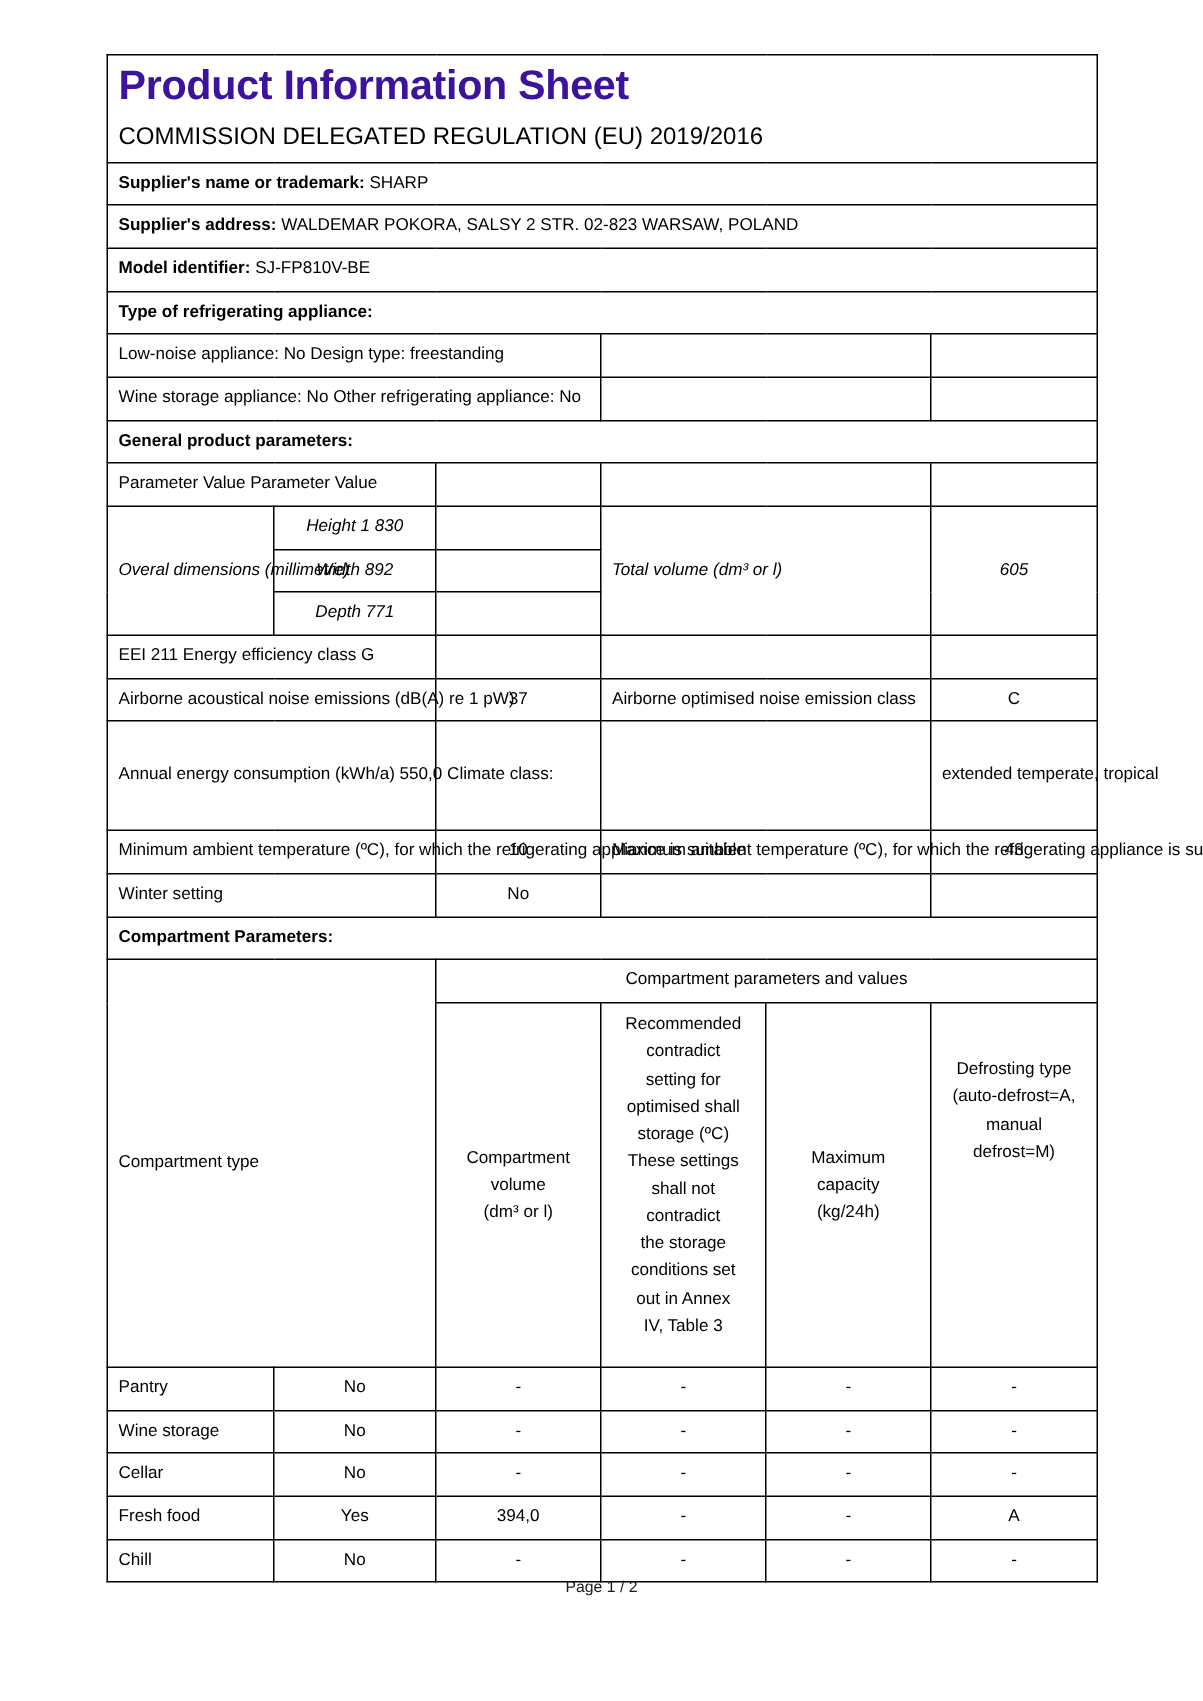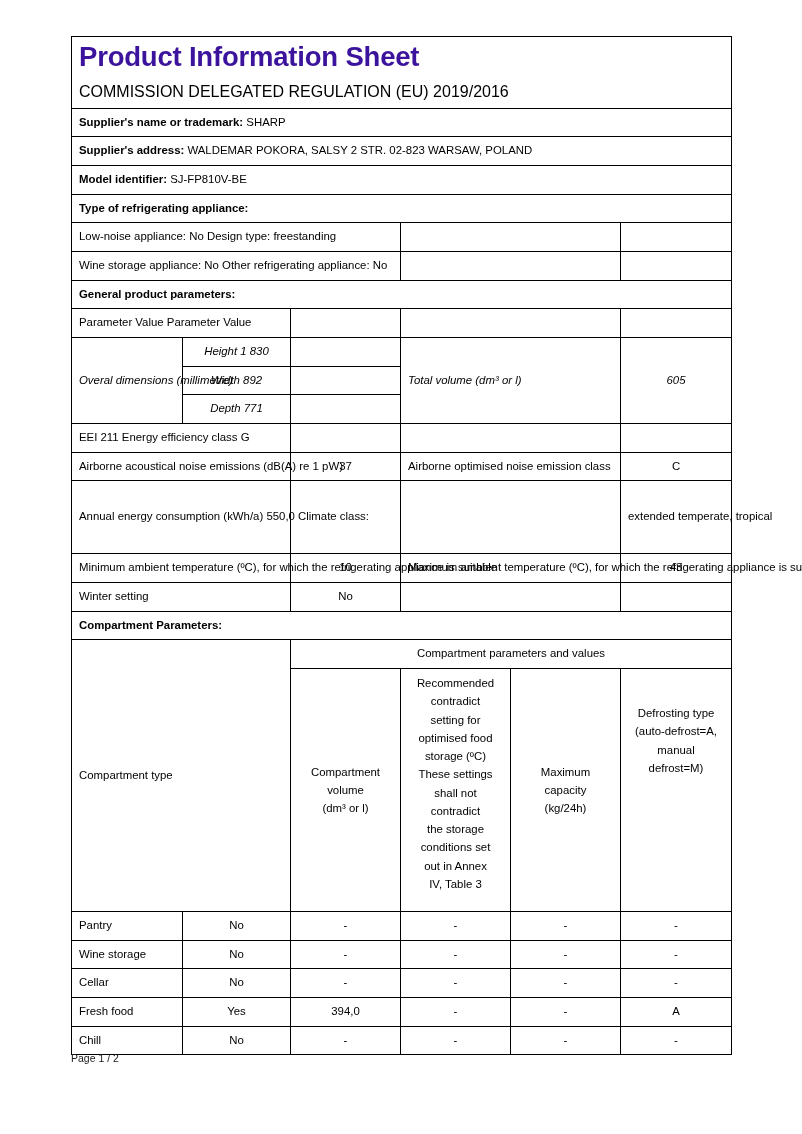--- a/index.html
+++ b/index.html
@@ -81,21 +81,21 @@
 
   .tallhead { height: 232px; vertical-align: middle; }
   .stack { line-height: 1.6; }
 
   
   .footer {
     position: absolute;
     left: 71px;
     top: 1052px;
     width: 660px;
-    text-align: left;
+    text-align: center;
     font-size: 10.5px;
     font-family: "Liberation Sans", sans-serif;
     color: #1a1a1a;
   }
   .dimrow td { padding-top: 2px; padding-bottom: 2px; font-style: italic; }
 </style>
 </head>
 <body>
 
 <div class="page">
@@ -241,21 +241,21 @@
             <div>Compartment</div>
             <div>volume</div>
             <div>(dm³ or l)</div>
           </div>
         </td>
         <td class="c tallhead" style="vertical-align:top">
           <div class="stack">
             <div>Recommended</div>
             <div>contradict</div>
             <div>setting for</div>
-            <div>optimised food</div>
+            <div>optimised shall</div>
             <div>storage (ºC)</div>
             <div>These settings</div>
             <div>shall not</div>
             <div>contradict</div>
             <div>the storage</div>
             <div>conditions set</div>
             <div>out in Annex</div>
             <div>IV, Table 3</div>
           </div>
         </td>

